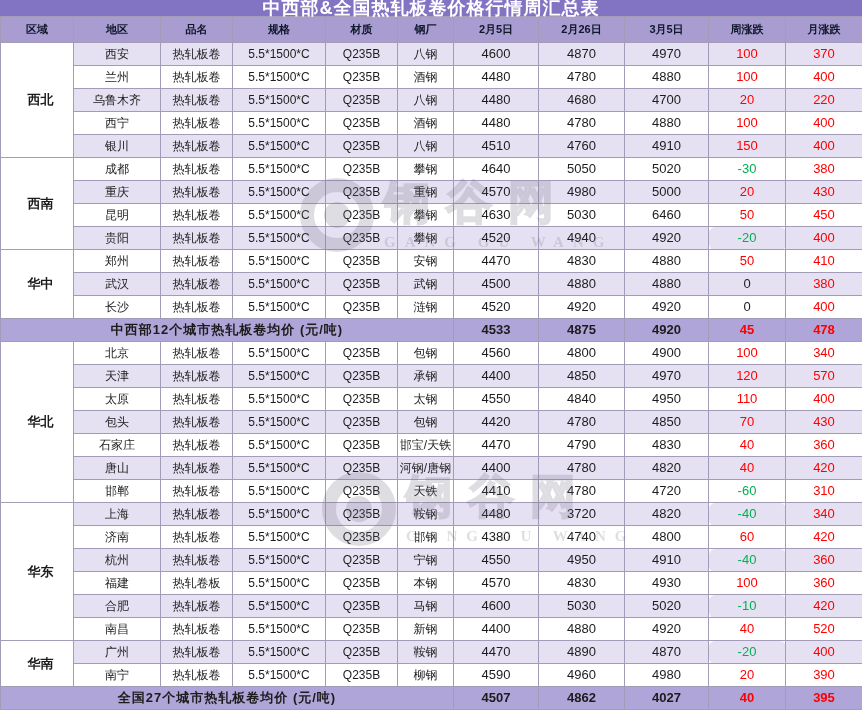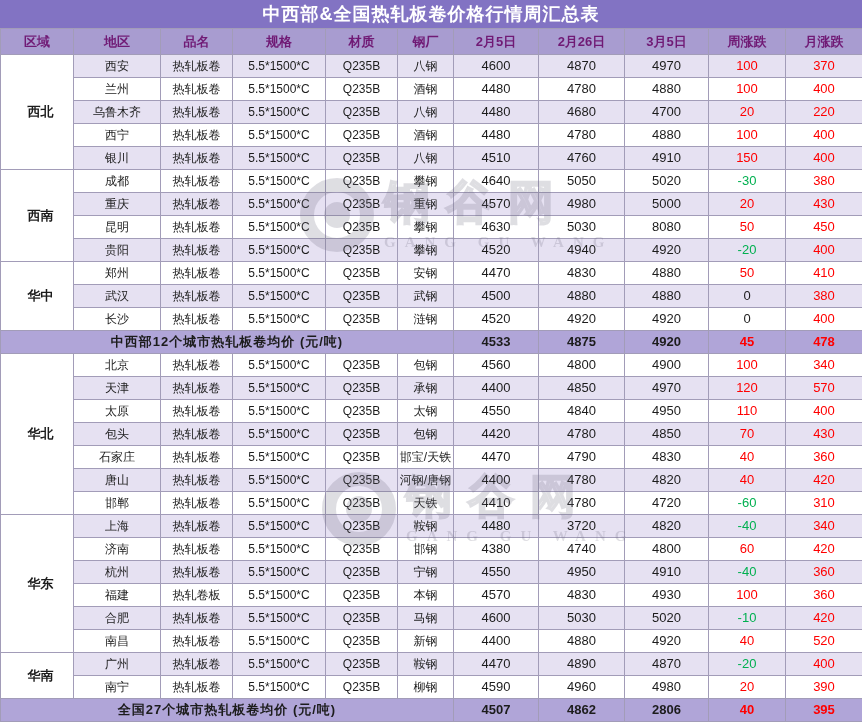--- a/index.html
+++ b/index.html
@@ -1,41 +1,41 @@
 <!DOCTYPE html>
 <html style="--title-bg: #8273c3; --header-bg: #a89cd0; --summary-bg: #b0a5d8; --shade-row-bg: #e6e1f2; --up: #ff0000; --down: #00b050;"><head>
 <meta charset="utf-8">
 <style>
   html,body{margin:0;padding:0;background:#fff;}
   .sheet{
     position:relative;width:862px;height:723px;overflow:hidden;
     font-family:"Liberation Sans","DejaVu Sans",sans-serif;background:#fff;
   }
   .title-bar{
-    height:28px;background:var(--title-bg,#8273c3);color:#ffffff;
+    height:16px;background:var(--title-bg,#8273c3);color:#ffffff;
     font-weight:bold;font-size:18px;letter-spacing:1px;
     display:flex;align-items:center;justify-content:center;
   }
   table{border-collapse:collapse;table-layout:fixed;width:862px;}
   th,td{
     border:1px solid #a29cb8;text-align:center;vertical-align:middle;
     padding:0 1px;font-size:12px;color:#1c1c1c;overflow:hidden;line-height:1.05;
   }
   thead th{
-    background:var(--header-bg,#a89cd0);height:25px;font-size:13px;
-    font-weight:bold;color:#701a75;
+    background:var(--header-bg,#a89cd0);height:25px;font-size:11px;
+    font-weight:bold;color:#0f172a;
   }
   tbody td{height:22px;}
   tr.shade td{background:var(--shade-row-bg,#e6e1f2);}
   tr.plain td{background:#ffffff;}
   td.region{background:#ffffff !important;font-weight:bold;font-size:13px;padding-left:8px;}
   tr.summary td{background:var(--summary-bg,#b0a5d8);font-weight:bold;font-size:13px;margin-left:36px;}
   td.num{font-size:13px;}
   td.up{color:var(--up,#ff0000);}
-  td.down{color:var(--down,#00b050);}
+  td.down{color:var(--down,#00b050);border-radius:6px;}
   td.zero{color:#1c1c1c;}
   td.sum-label{font-size:14px;letter-spacing:1px;}
   
   .watermark{
     position:absolute;display:flex;align-items:center;gap:10px;
     opacity:.22;pointer-events:none;color:#6f6c80;
   }
   .wm1{left:300px;top:178px;}
   .wm2{left:322px;top:472px;}
   .wm-circle{
@@ -174,21 +174,21 @@
           <td class="num up">430</td>
         </tr>
         <tr class="plain">
           <td>昆明</td>
           <td>热轧板卷</td>
           <td>5.5*1500*C</td>
           <td>Q235B</td>
           <td>攀钢</td>
           <td class="num">4630</td>
           <td class="num">5030</td>
-          <td class="num">8080</td>
+          <td class="num">6460</td>
           <td class="num up">50</td>
           <td class="num up">450</td>
         </tr>
         <tr class="shade">
           <td>贵阳</td>
           <td>热轧板卷</td>
           <td>5.5*1500*C</td>
           <td>Q235B</td>
           <td>攀钢</td>
           <td class="num">4520</td>
@@ -422,21 +422,21 @@
           <td class="num">4590</td>
           <td class="num">4960</td>
           <td class="num">4980</td>
           <td class="num up">20</td>
           <td class="num up">390</td>
         </tr>
         <tr class="summary">
           <td colspan="6" class="sum-label">全国27个城市热轧板卷均价 (元/吨)</td>
           <td class="num ">4507</td>
           <td class="num ">4862</td>
-          <td class="num ">2806</td>
+          <td class="num ">4027</td>
           <td class="num up">40</td>
           <td class="num up">395</td>
         </tr>
       </tbody>
   </table>
 
   <div class="watermark wm1">
     <span class="wm-circle"></span>
     <span class="wm-texts">
       <span class="wm-cn">钢谷网</span>

